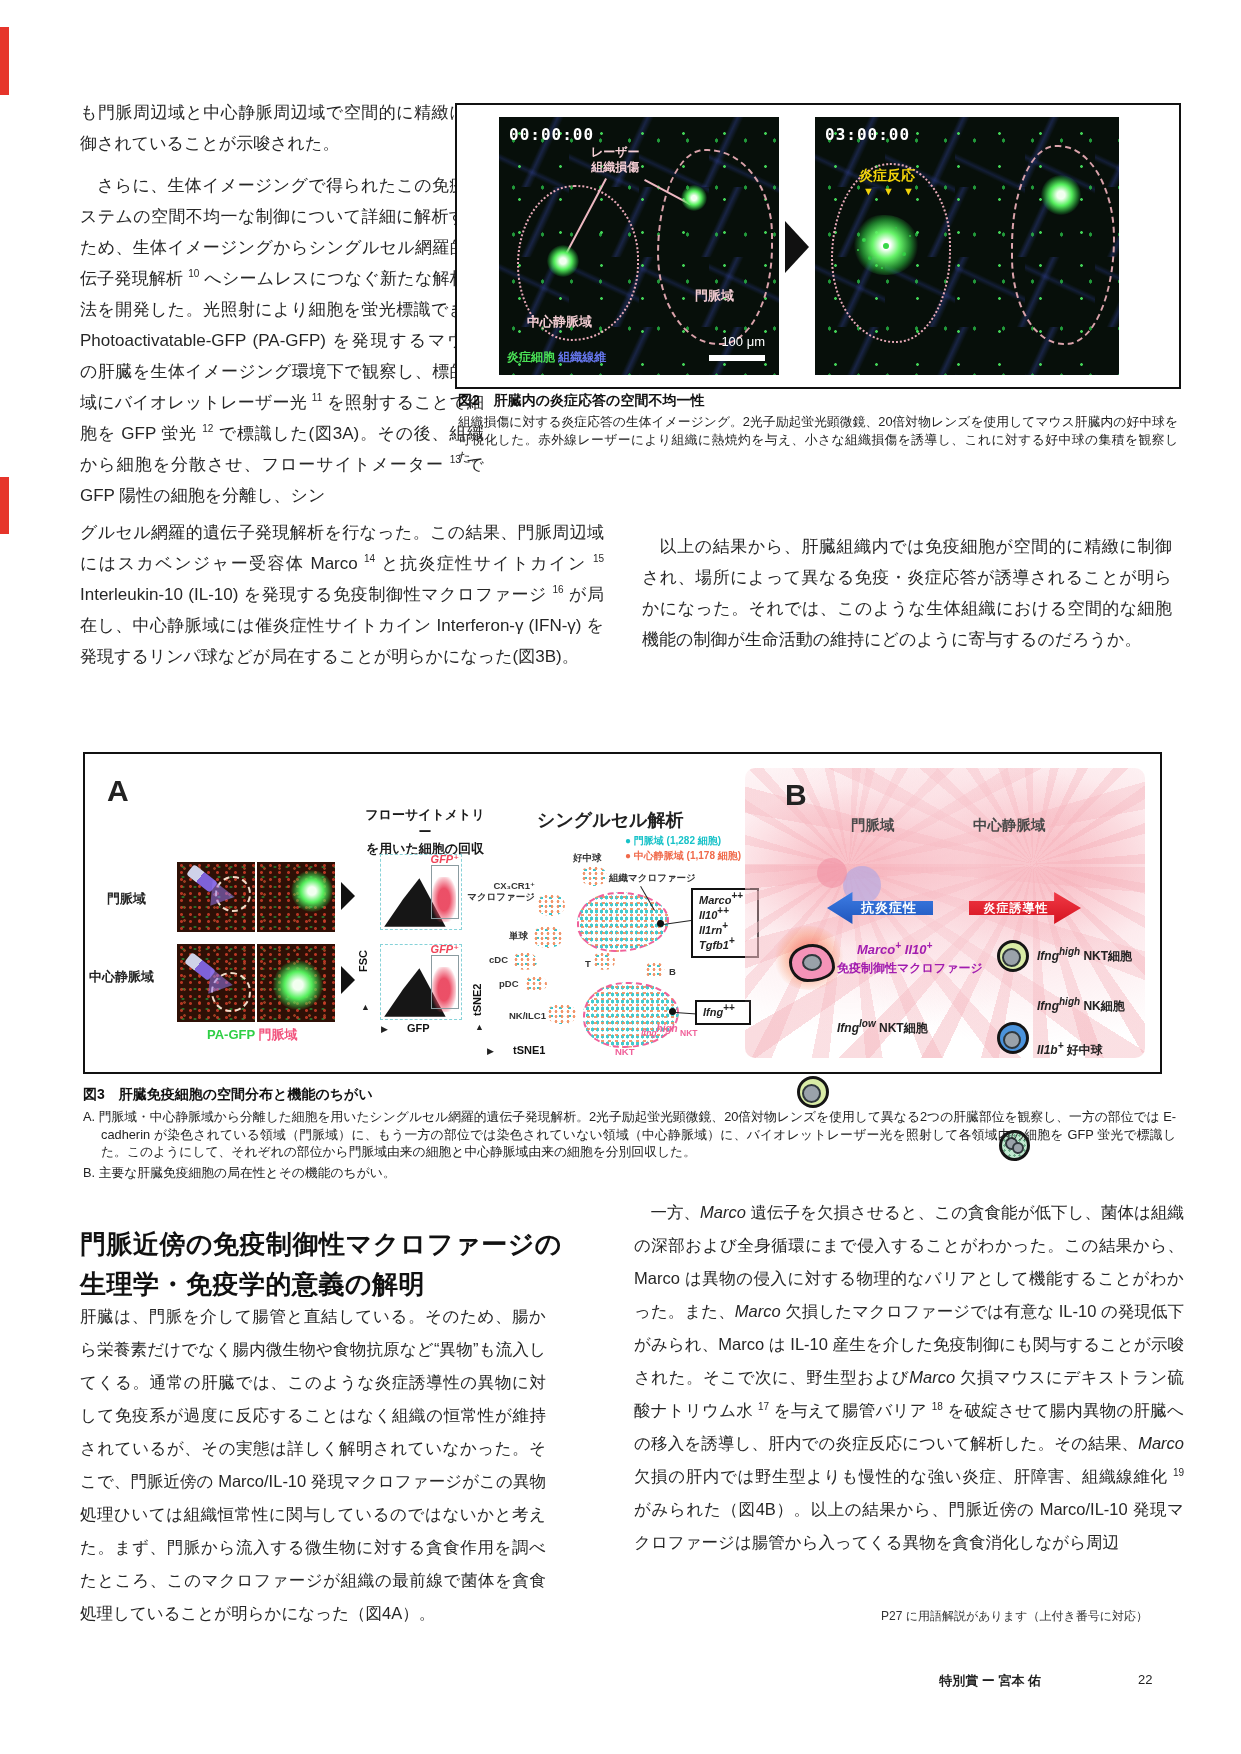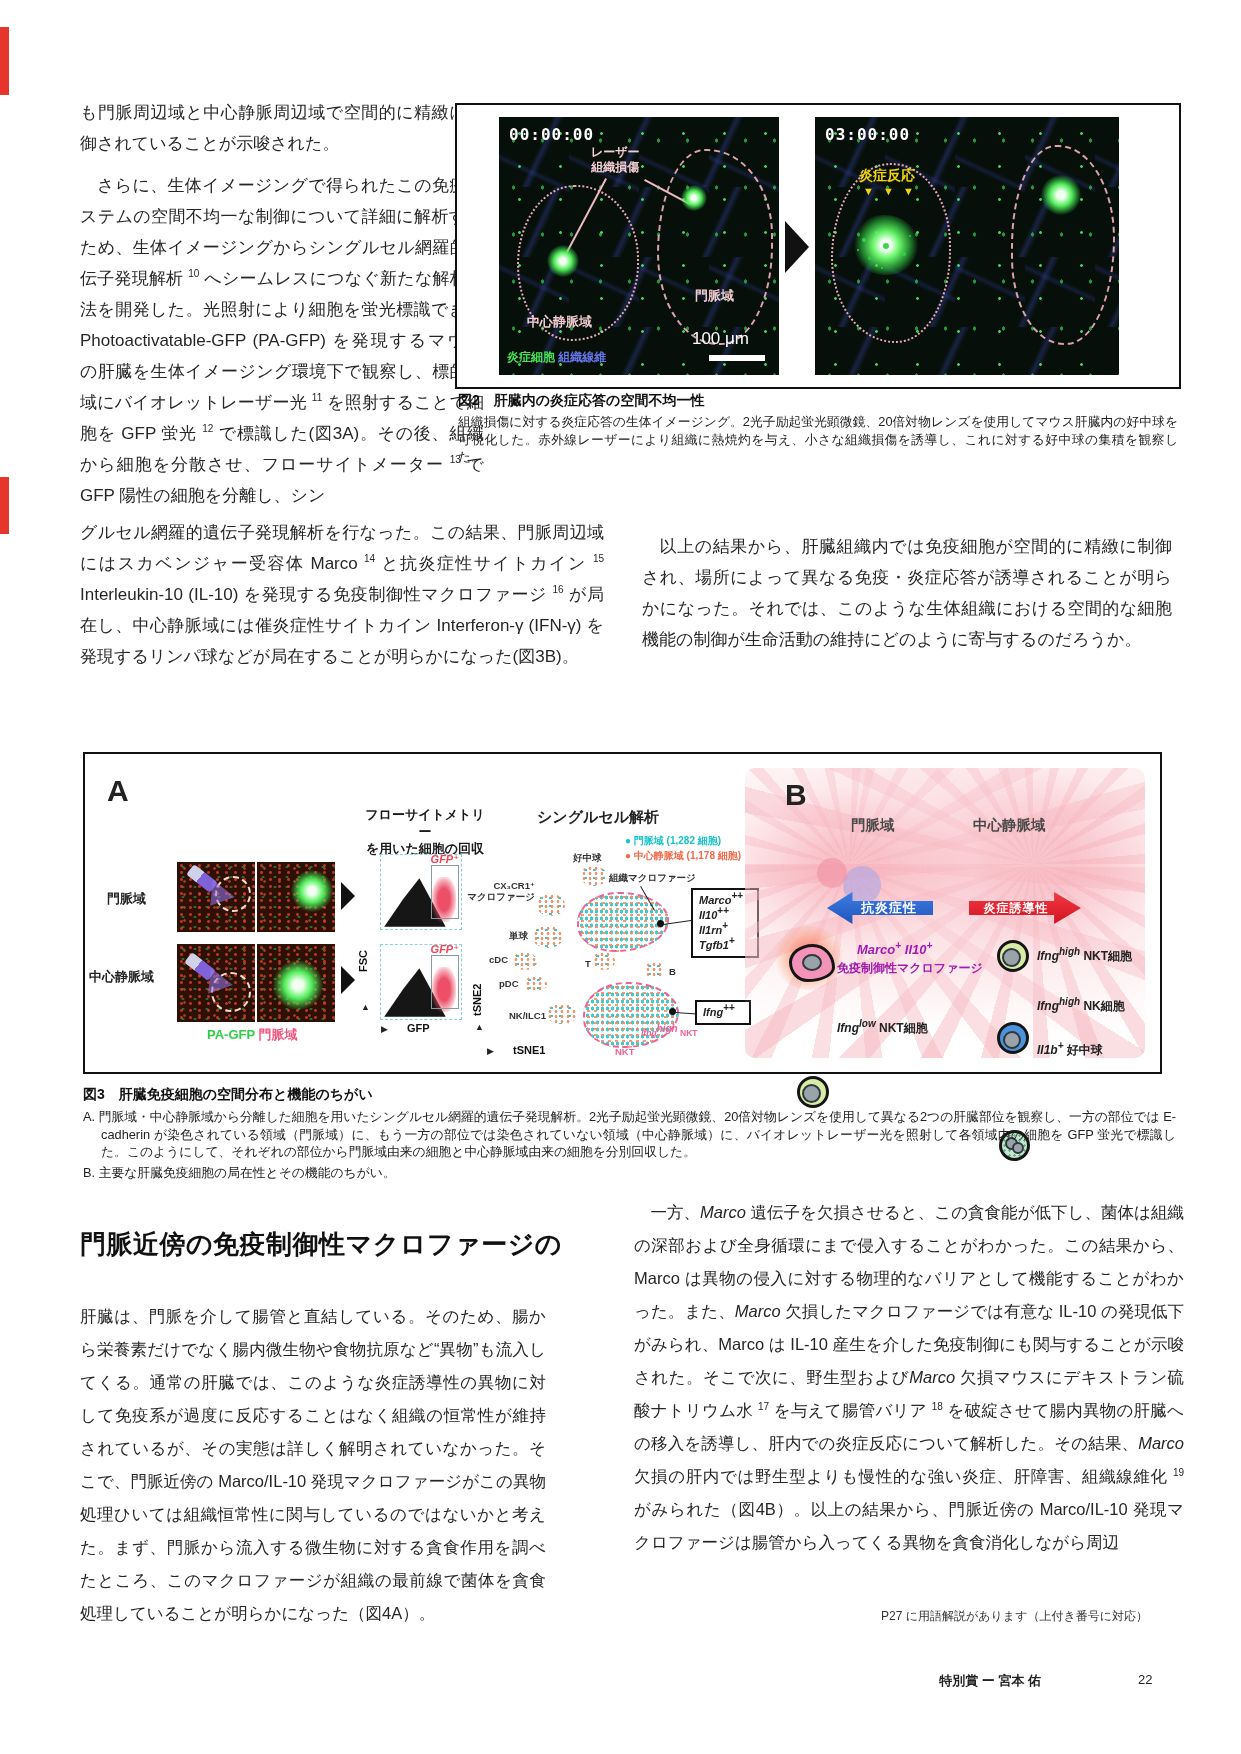--- a/index.html
+++ b/index.html
@@ -123,21 +123,21 @@
       <div class="abs gblob" style="left:182px;top:68px;width:26px;height:26px;"></div>
       <div class="abs time" style="left:10px;top:8px;">00:00:00</div>
       <div class="abs fig2-label pre" style="left:92px;top:28px;font-size:12px;text-align:center;line-height:15px;">レーザー
 組織損傷</div>
       <div class="abs fig2-label" style="left:28px;top:196px;font-size:13px;">中心静脈域</div>
       <div class="abs fig2-label" style="left:196px;top:170px;font-size:13px;">門脈域</div>
       <div class="abs" style="left:8px;top:232px;font-size:12px;font-weight:bold;">
         <span style="color:#49e055;">炎症細胞</span>
         <span style="color:#6677ee;">組織線維</span>
       </div>
-      <div class="abs" style="right:30px;bottom:26px;color:#fff;font-size:17px;">100 μm</div>
+      <div class="abs" style="right:14px;bottom:26px;color:#fff;font-size:13px;">100 μm</div>
       <div class="abs" style="right:14px;bottom:14px;width:56px;height:6px;background:#fff;"></div>
     </div>
 
     <div class="abs black-arrow" style="left:328px;top:116px;border-width:26px 0 26px 24px;border-color:transparent transparent transparent #111;"></div>
 
     <div class="abs micropanel" style="left:358px;top:12px;width:304px;height:258px;">
       <div class="abs dotted-region" style="left:16px;top:46px;width:116px;height:176px;border-radius:50% 50% 46% 54%/54% 46% 52% 48%;"></div>
       <div class="abs dashed-region" style="left:196px;top:28px;width:100px;height:196px;border-radius:44% 56% 48% 52%/52% 48% 55% 45%;"></div>
       <div class="abs burst" style="left:38px;top:98px;width:66px;height:60px;"></div>
       <div class="abs burst-dots" style="left:68px;top:126px;"></div>
@@ -193,21 +193,21 @@
       <div class="flowtri"></div>
       <div class="flowred"></div>
       <div class="gate" style="right:2px;top:10px;width:26px;height:52px;"></div>
       <div class="abs gfp-pos" style="right:2px;top:-2px;">GFP⁺</div>
     </div>
     <div class="abs axis-lab" style="left:272px;top:218px;transform:rotate(-90deg);transform-origin:left top;">FSC</div>
     <div class="abs" style="left:276px;top:248px;font-size:9px;">▲</div>
     <div class="abs" style="left:296px;top:270px;font-size:9px;">▶</div>
     <div class="abs axis-lab" style="left:322px;top:268px;">GFP</div>
 
-    <div class="abs" style="left:452px;top:54px;font-size:15px;font-weight:bold;">シングルセル解析</div>
+    <div class="abs" style="left:452px;top:54px;font-size:18px;font-weight:bold;">シングルセル解析</div>
     <div class="abs" style="left:540px;top:80px;font-size:10px;font-weight:bold;color:#17c2c8;">● <span>門脈域 (1,282 細胞)</span></div>
     <div class="abs" style="left:540px;top:95px;font-size:10px;font-weight:bold;color:#f0694a;">● <span>中心静脈域 (1,178 細胞)</span></div>
 
     <div class="abs blob" style="left:496px;top:112px;width:26px;height:20px;"></div>
     <div class="abs blob" style="left:452px;top:140px;width:28px;height:22px;"></div>
     <div class="abs blob" style="left:448px;top:172px;width:30px;height:22px;"></div>
     <div class="abs blob" style="left:428px;top:198px;width:24px;height:18px;"></div>
     <div class="abs blob" style="left:440px;top:222px;width:22px;height:16px;"></div>
     <div class="abs blob" style="left:508px;top:198px;width:22px;height:18px;"></div>
     <div class="abs blob" style="left:560px;top:208px;width:20px;height:16px;"></div>
@@ -286,20 +286,21 @@
     </div>
     <div class="abs" style="left:952px;top:288px;font-size:12px;font-weight:bold;"><span style="font-style: italic;">Il1b</span><sup style="font-style: italic;">+</sup><span> 好中球</span></div>
   </div>
 
   <div class="abs cap-title" style="left:83px;top:1086px;">図3　肝臓免疫細胞の空間分布と機能のちがい</div>
   <div class="abs cap-body hang" style="left:83px;top:1108px;width:1075px;">A. 門脈域・中心静脈域から分離した細胞を用いたシングルセル網羅的遺伝子発現解析。2光子励起蛍光顕微鏡、20倍対物レンズを使用して異なる2つの肝臓部位を観察し、一方の部位では E-cadherin が染色されている領域（門脈域）に、もう一方の部位では染色されていない領域（中心静脈域）に、バイオレットレーザー光を照射して各領域内の細胞を GFP 蛍光で標識した。このようにして、それぞれの部位から門脈域由来の細胞と中心静脈域由来の細胞を分別回収した。</div>
   <div class="abs cap-body" style="left:83px;top:1164px;width:1075px;">B. 主要な肝臓免疫細胞の局在性とその機能のちがい。</div>
 
   <div class="abs" style="left:80px;top:1224px;width:520px;">
     <h1 class="section">門脈近傍の免疫制御性マクロファージの</h1>
+    <h1 class="section">生理学・免疫学的意義の解明</h1>
   </div>
 
   <div class="abs body-txt2" style="left:80px;top:1300px;width:466px;">
     <p style="margin:0;"><span>肝臓は、門脈を介して腸管と直結している。そのため、腸から栄養素だけでなく腸内微生物や食物抗原など“異物”も流入してくる。通常の肝臓では、このような炎症誘導性の異物に対して免疫系が過度に反応することはなく組織の恒常性が維持されているが、その実態は詳しく解明されていなかった。そこで、門脈近傍の Marco/IL-10 発現マクロファージがこの異物処理ひいては組織恒常性に関与しているのではないかと考えた。まず、門脈から流入する微生物に対する貪食作用を調べたところ、このマクロファージが組織の最前線で菌体を貪食処理していることが明らかになった（図4A）。</span></p>
   </div>
   <div class="abs body-txt2" style="left:634px;top:1196px;width:550px;">
     <p style="margin:0;"><span>　一方、</span><span style="font-style: italic;">Marco</span><span> 遺伝子を欠損させると、この貪食能が低下し、菌体は組織の深部および全身循環にまで侵入することがわかった。この結果から、Marco は異物の侵入に対する物理的なバリアとして機能することがわかった。また、</span><span style="font-style: italic;">Marco</span><span> 欠損したマクロファージでは有意な IL-10 の発現低下がみられ、Marco は IL-10 産生を介した免疫制御にも関与することが示唆された。そこで次に、野生型および</span><span style="font-style: italic;">Marco</span><span> 欠損マウスにデキストラン硫酸ナトリウム水 </span><sup>17</sup><span> を与えて腸管バリア </span><sup>18</sup><span> を破綻させて腸内異物の肝臓への移入を誘導し、肝内での炎症反応について解析した。その結果、</span><span style="font-style: italic;">Marco</span><span> 欠損の肝内では野生型よりも慢性的な強い炎症、肝障害、組織線維化 </span><sup>19</sup><span> がみられた（図4B）。以上の結果から、門脈近傍の Marco/IL-10 発現マクロファージは腸管から入ってくる異物を貪食消化しながら周辺</span></p>
   </div>
 
   <div class="abs footer-note" style="right:93px;top:1608px;">P27 に用語解説があります（上付き番号に対応）</div>

